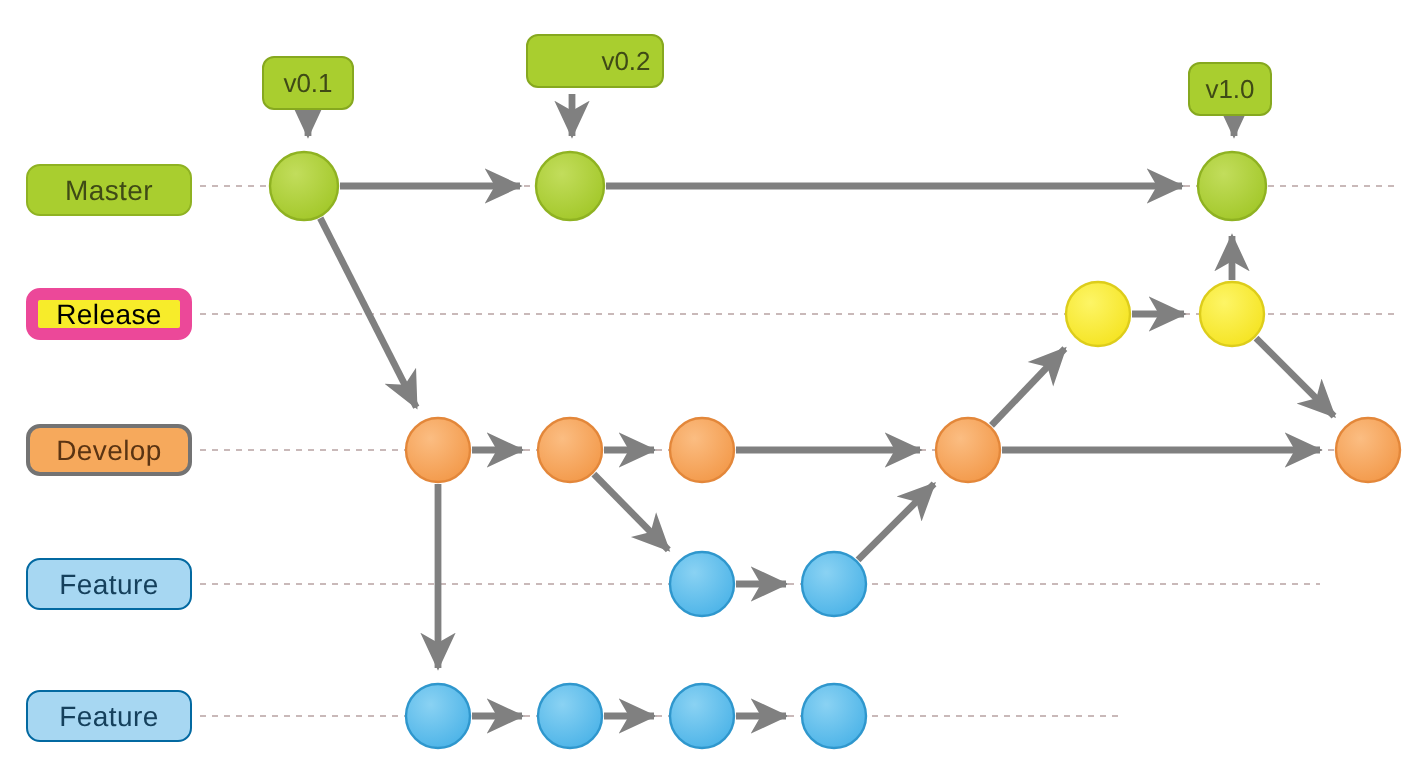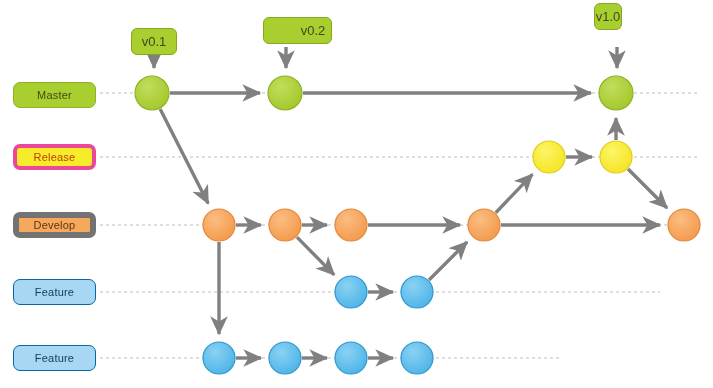--- a/index.html
+++ b/index.html
@@ -10,29 +10,29 @@
     overflow:hidden;
   }
   #stage{position:relative;width:713px;height:388px;}
   #svg{position:absolute;left:0;top:0;width:713px;height:388px;}
 
   .chip{
     position:absolute;
     display:flex;align-items:center;justify-content:center;
     box-sizing:border-box;
     border-radius:7px;
-    font-size:11px;
+    font-size:14px;
     color:#3b3b30;
     letter-spacing:.2px;
     white-space:nowrap;
     text-align:center;
   }
   .chip-master{background:#a9ce2f;border:1px solid #8fb222;color:#3f4a16;}
-  .chip-release{background:#f7ec2a;border:4px solid #ec4899;color:#c2410c;}
-  .chip-develop{background:#f6a95c;border:6px solid #737373;color:#5a3413;}
+  .chip-release{background:#f7ec2a;border:6px solid #ec4899;color:#000000;}
+  .chip-develop{background:#f6a95c;border:2px solid #737373;color:#5a3413;}
   .chip-feature{background:#a7d7f2;border:1px solid #0369a1;color:#15405c;}
 
   .tag{
     position:absolute;
     display:flex;align-items:center;justify-content:center;
     box-sizing:border-box;
     background:#a9ce2f;border:1px solid #86a81f;
     border-radius:6px;
     font-size:13px;color:#3f4a16;
     white-space:nowrap;
@@ -120,15 +120,15 @@
   <div id="chips">
       <div class="chip chip-master" style="left: 13px; top: 82px; width: 83px; height: 26px;">Master</div>
       <div class="chip chip-release" style="left: 13px; top: 144px; width: 83px; height: 26px;">Release</div>
       <div class="chip chip-develop" style="left: 13px; top: 212px; width: 83px; height: 26px;">Develop</div>
       <div class="chip chip-feature" style="left: 13px; top: 279px; width: 83px; height: 26px;">Feature</div>
       <div class="chip chip-feature" style="left: 13px; top: 345px; width: 83px; height: 26px;">Feature</div>
     </div>
   <div id="tags">
       <div class="tag" style="left: 131px; top: 28px; width: 46px; height: 27px;">v0.1</div>
       <div class="tag" style="left: 263px; top: 17px; width: 69px; height: 27px; padding-left: 31px;">v0.2</div>
-      <div class="tag" style="left: 594px; top: 3px; width: 28px; height: 27px;">v1.0</div>
+      <div class="tag" style="left: 594px; top: 31px; width: 42px; height: 27px;">v1.0</div>
     </div>
 </div>
 
 </body></html>

